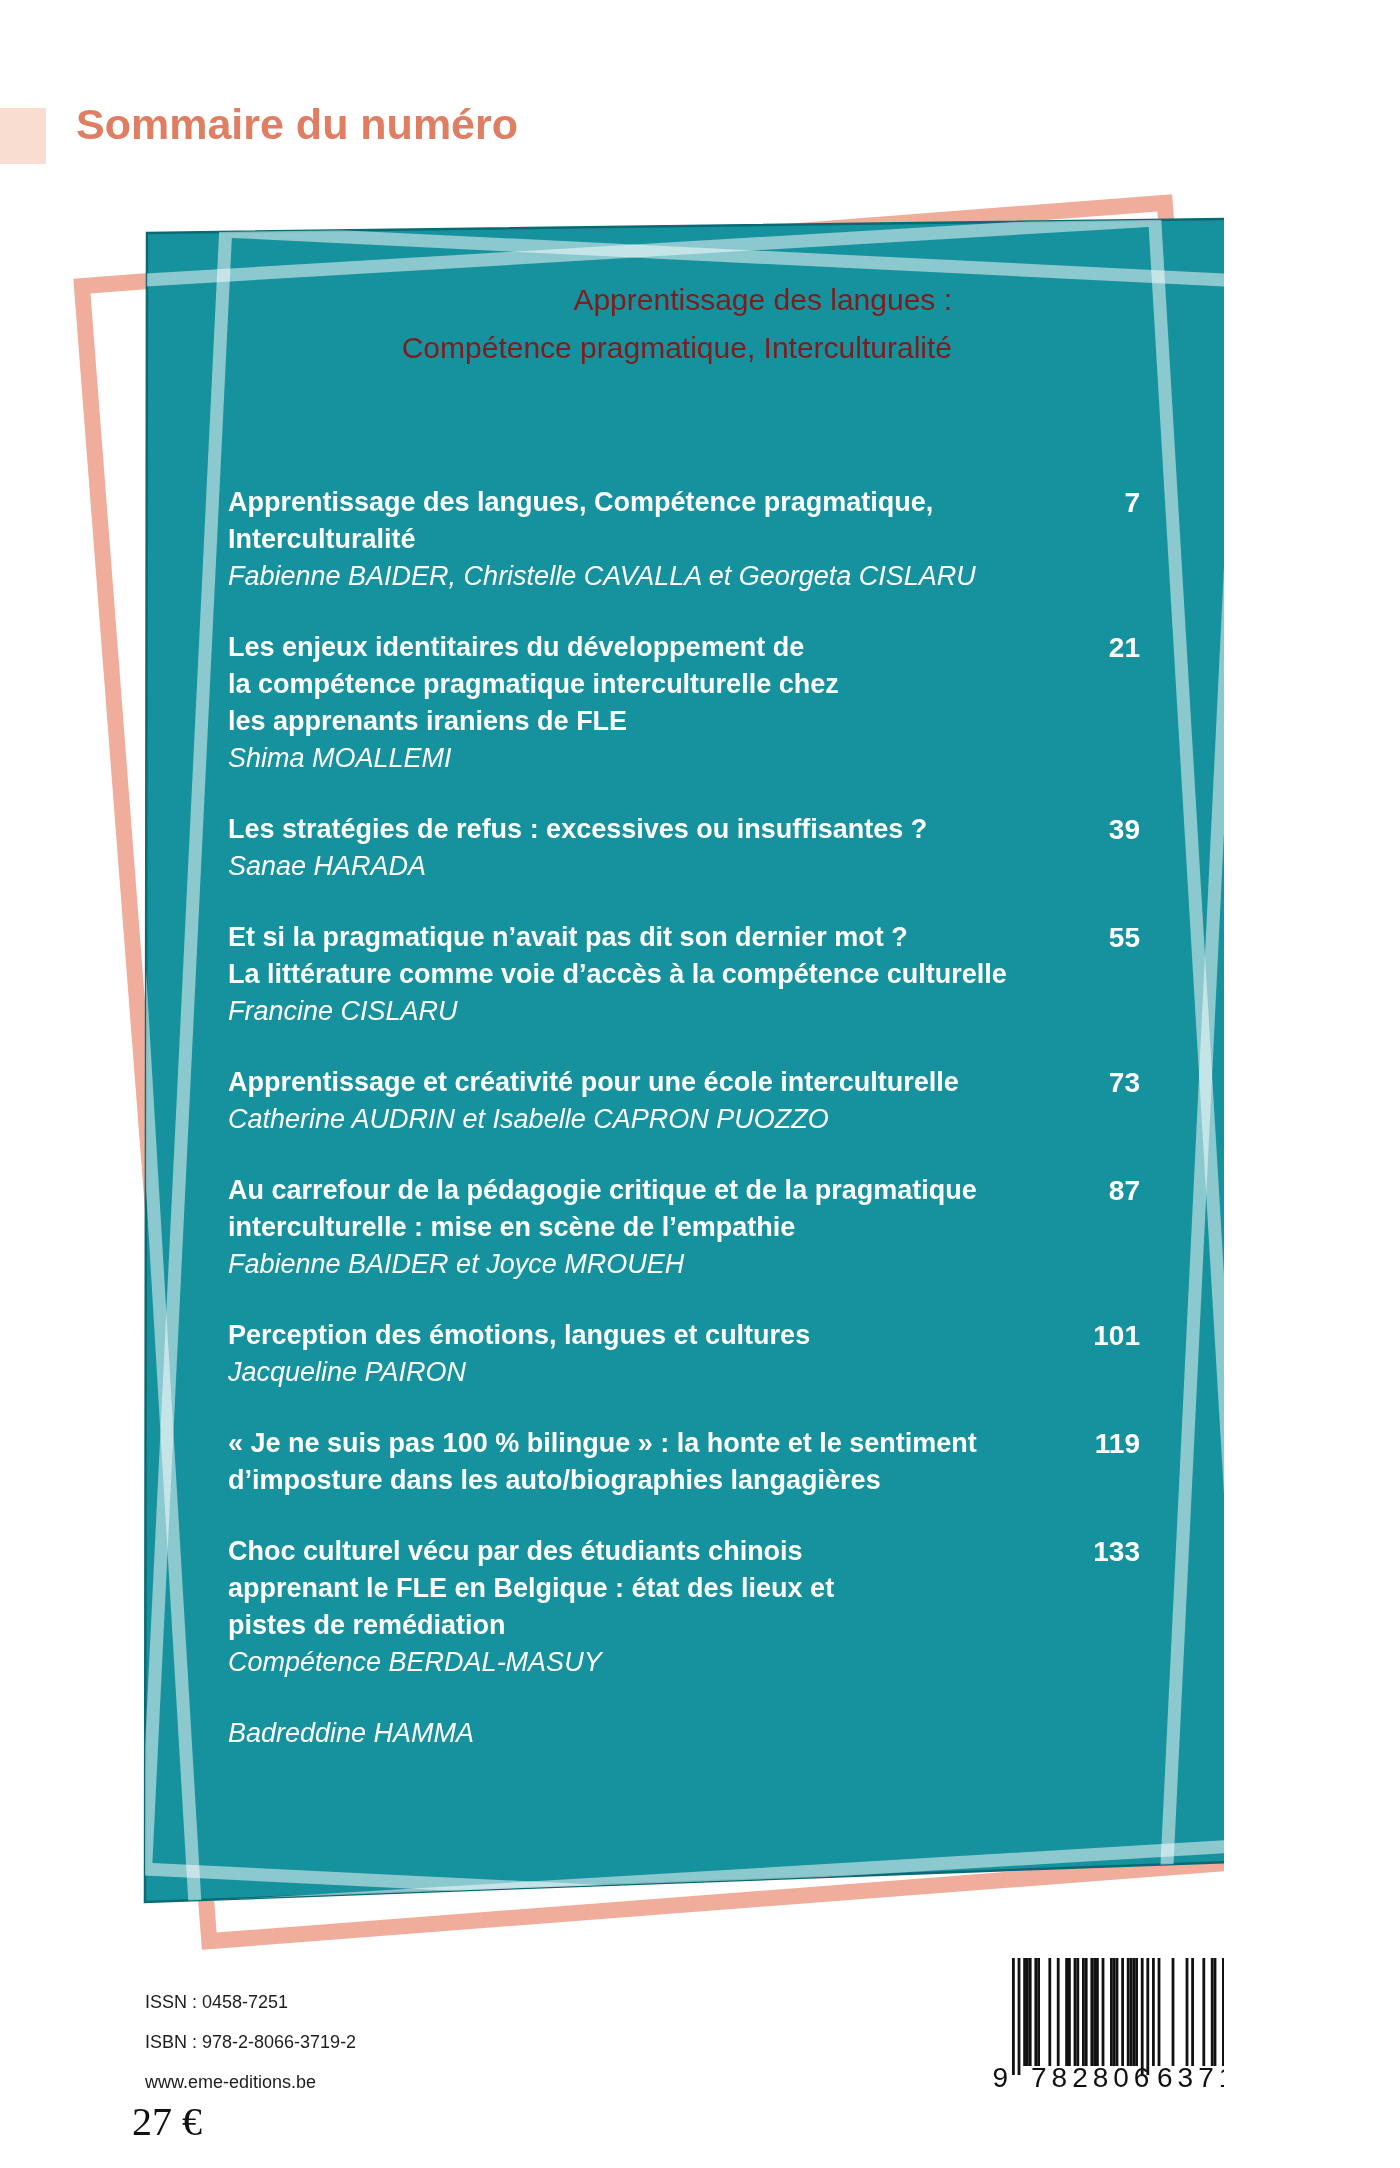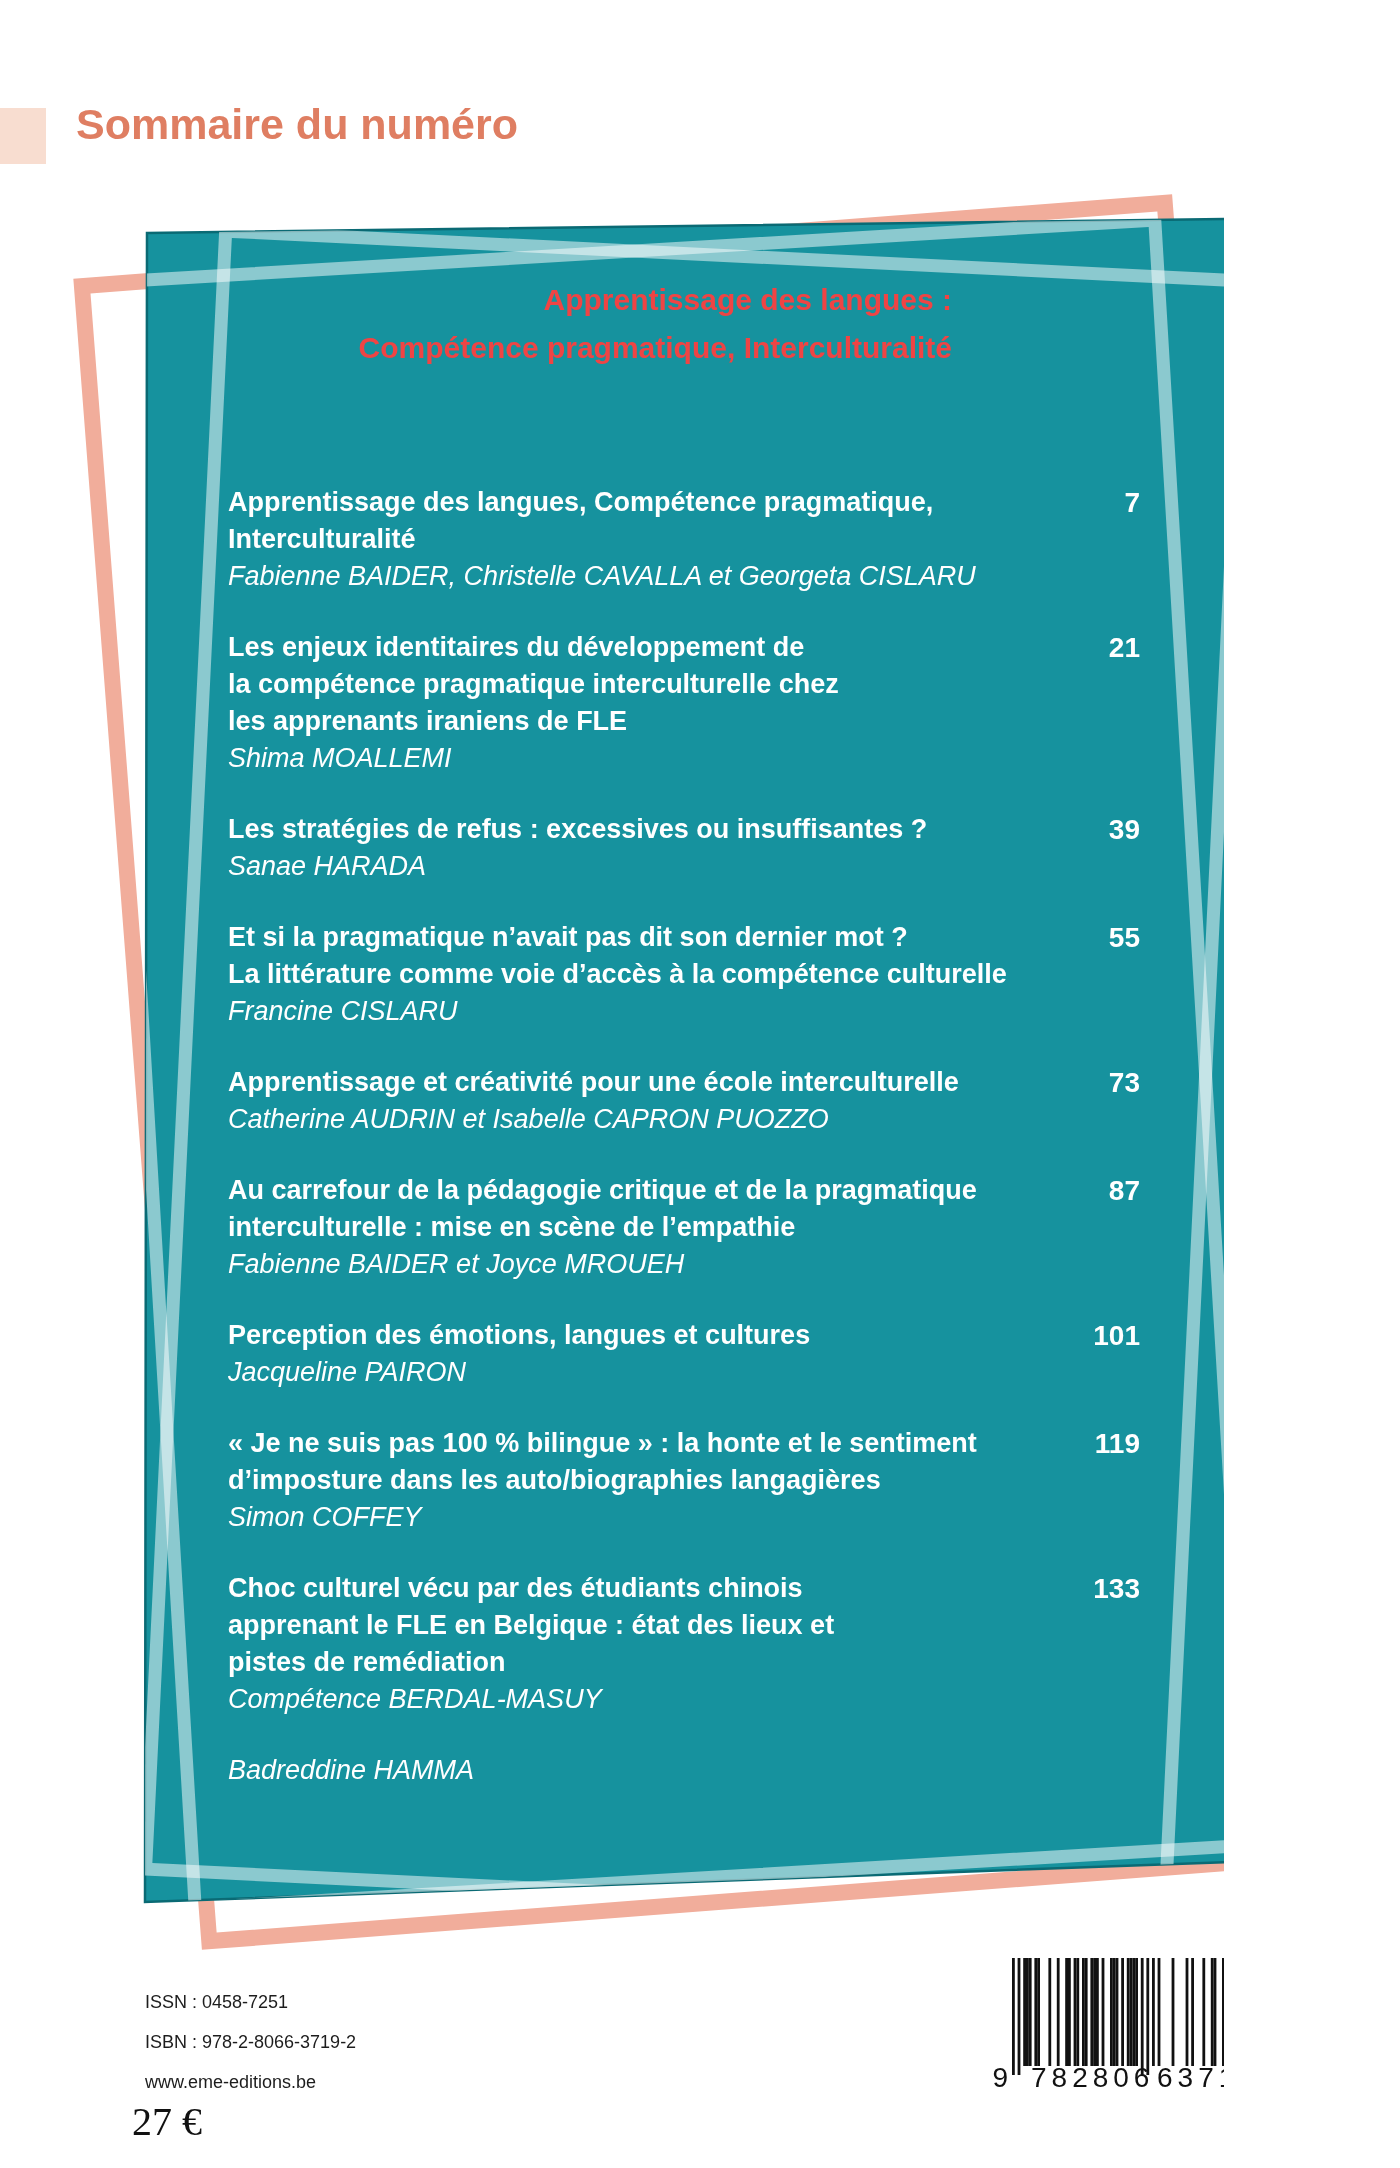--- a/index.html
+++ b/index.html
@@ -13,21 +13,21 @@
   }
   .page-title{
     position:absolute;left:76px;top:100px;
     font-size:43px;font-weight:bold;color:#df7e62;letter-spacing:0px;
   }
   
   #deco{position:absolute;left:0;top:0;}
   
   .panel-heading{
     position:absolute;right:272px;top:276px;text-align:right;
-    color:#ef4444;font-size:30px;font-weight:bold;line-height:48px;white-space:pre-line;
+    color:#7f1d1d;font-size:30px;font-weight:normal;line-height:48px;white-space:pre-line;
   }
   .toc{
     position:absolute;left:228px;top:484px;width:912px;color:#ffffff;
   }
   .entry{margin-bottom:34px;position:relative;}
   .trow{display:flex;align-items:flex-start;}
   .ttl{
     width:855px;flex:0 0 auto;font-size:27px;font-weight:bold;line-height:37px;white-space:pre-line;
   }
   .num{
@@ -139,21 +139,20 @@
       </div>
       <div class="authors">Jacqueline PAIRON</div>
     </div>
 
     <div class="entry">
       <div class="trow">
         <div class="ttl">« Je ne suis pas 100 % bilingue » : la honte et le sentiment
 d’imposture dans les auto/biographies langagières</div>
         <div class="num">119</div>
       </div>
-      <div class="authors">Simon COFFEY</div>
     </div>
 
     <div class="entry">
       <div class="trow">
         <div class="ttl">Choc culturel vécu par des étudiants chinois
 apprenant le FLE en Belgique : état des lieux et
 pistes de remédiation</div>
         <div class="num">133</div>
       </div>
       <div class="authors">Compétence BERDAL-MASUY</div>

